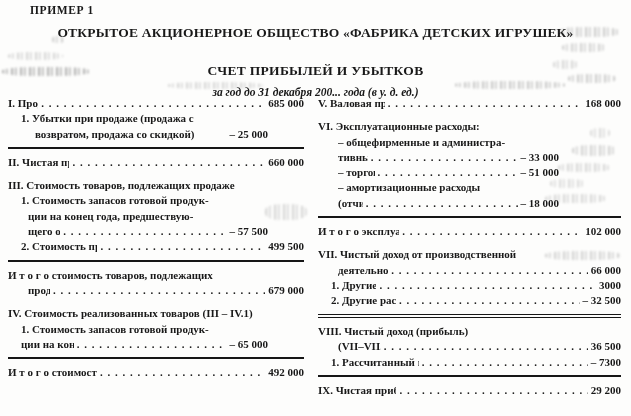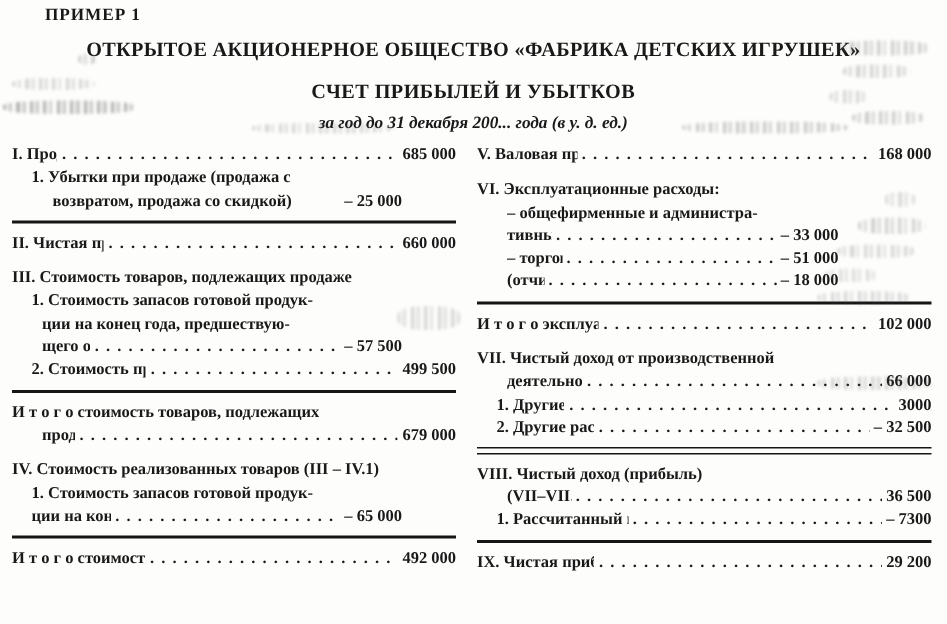--- a/index.html
+++ b/index.html
@@ -10,21 +10,21 @@
     font-weight:bold;
   }
   .example-label{
     position:absolute;left:30px;top:4px;
     font-size:11.5px;letter-spacing:.6px;white-space:nowrap;text-align:center;
   }
   .doc-header{
     position:absolute;left:40px;right:40px;top:25px;text-align:center;
   }
   .company-name{font-size:13.5px;letter-spacing:.2px;white-space:nowrap;}
-  .statement-title{font-size:13.5px;margin-top:12px;letter-spacing:.3px;}
+  .statement-title{font-size:13.5px;margin-top:22px;letter-spacing:.3px;}
   .period-line{font-size:11.5px;font-style:italic;margin-top:7px;}
 
   .col{position:absolute;top:96px;font-size:11px;line-height:15.3px;}
   .col-left{left:8px;width:296px;}
   .col-right{left:318px;width:303px;}
 
   .row{display:flex;align-items:baseline;}
   .row .text{white-space:nowrap;flex:0 1 auto;overflow:hidden;}
   .leader{
     flex:1 1 auto;overflow:hidden;white-space:nowrap;
@@ -151,20 +151,23 @@
       </div>
       <div class="row indent-2 inset">
         <span class="text">тивные расходы</span>
         <span class="leader"></span>
         <span class="value">– 33 000</span>
       </div>
       <div class="row indent-2 inset">
         <span class="text">– торговые издержки</span>
         <span class="leader"></span>
         <span class="value">– 51 000</span>
+      </div>
+      <div class="row indent-2">
+        <span class="text">– амортизационные расходы</span>
       </div>
       <div class="row indent-2 inset">
         <span class="text">(отчисления)</span>
         <span class="leader"></span>
         <span class="value">– 18 000</span>
       </div>
       <div class="rule"></div>
       <div class="row indent-0">
         <span class="text">И т о г о  эксплуатационные расходы</span>
         <span class="leader"></span>

